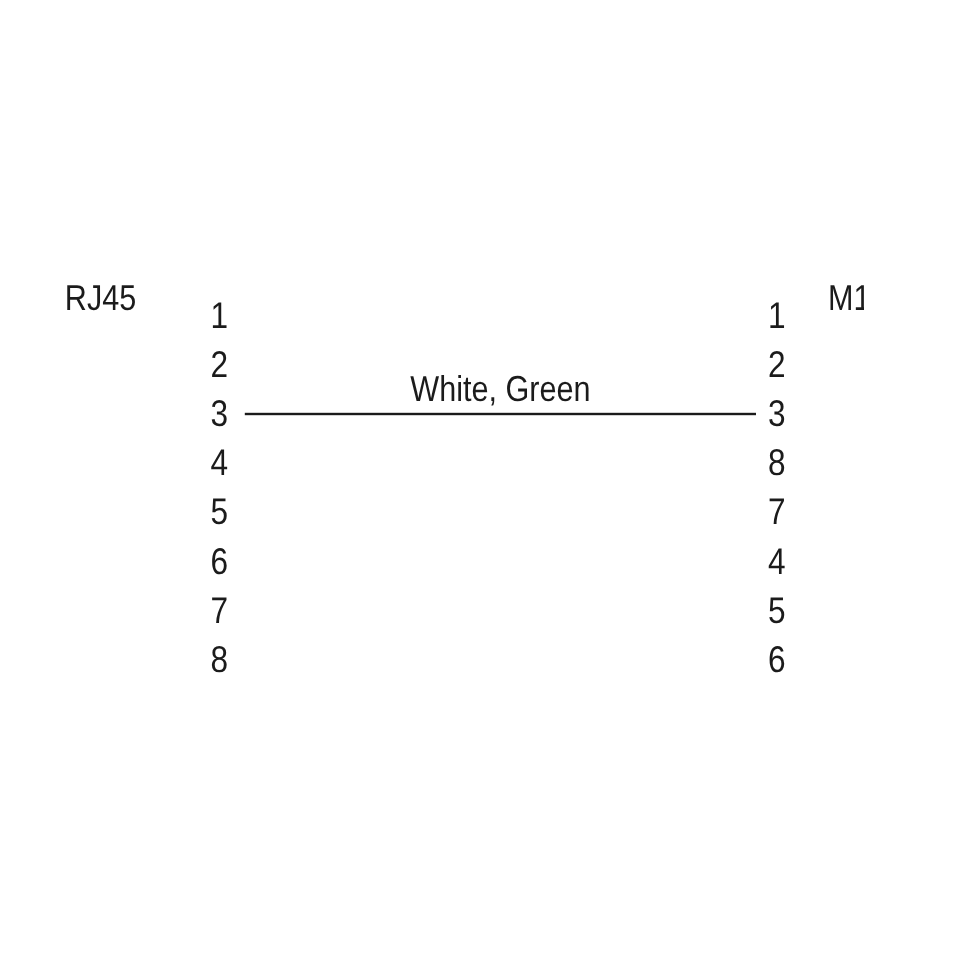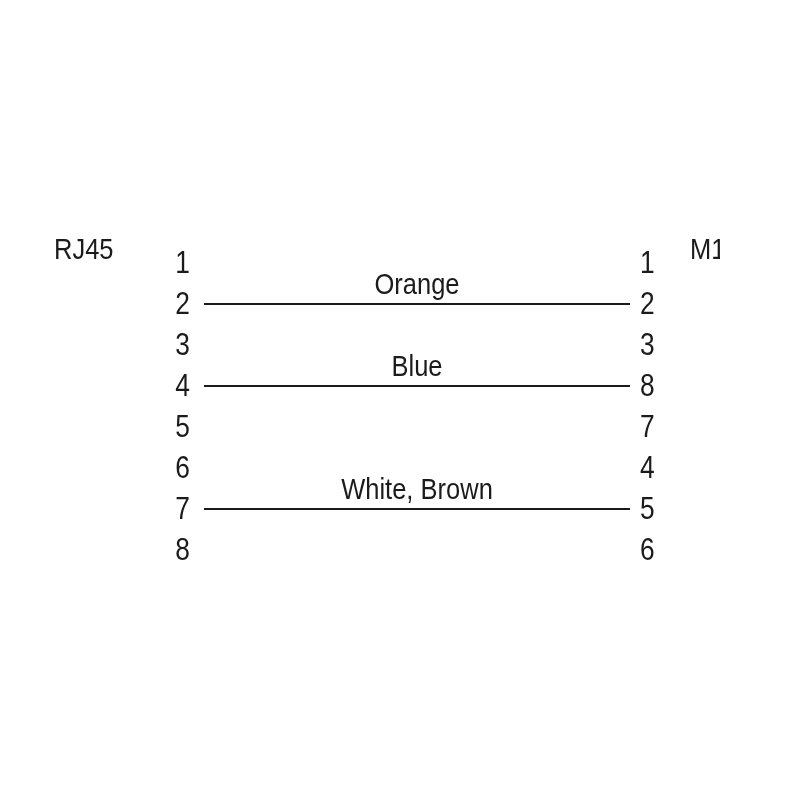--- a/index.html
+++ b/index.html
@@ -66,28 +66,22 @@
 </style>
 </head>
 <body>
 
 <div class="canvas">
 
   <div class="connector-label left">RJ45</div>
 
   <div class="connector-label right">M12</div>
 
-  <div class="row r2">
-    <div class="wire-label">Orange</div>
-  </div>
-  <div class="row r4">
-    <div class="wire-label">Blue</div>
-  </div>
-  <div class="row r7">
-    <div class="wire-label">White, Brown</div>
+  <div class="row r3">
+    <div class="wire-label">White, Green</div>
   </div>
 
   <div class="pin left p1">1</div>
   <div class="pin left p2">2</div>
   <div class="pin left p3">3</div>
   <div class="pin left p4">4</div>
   <div class="pin left p5">5</div>
   <div class="pin left p6">6</div>
   <div class="pin left p7">7</div>
   <div class="pin left p8">8</div>

